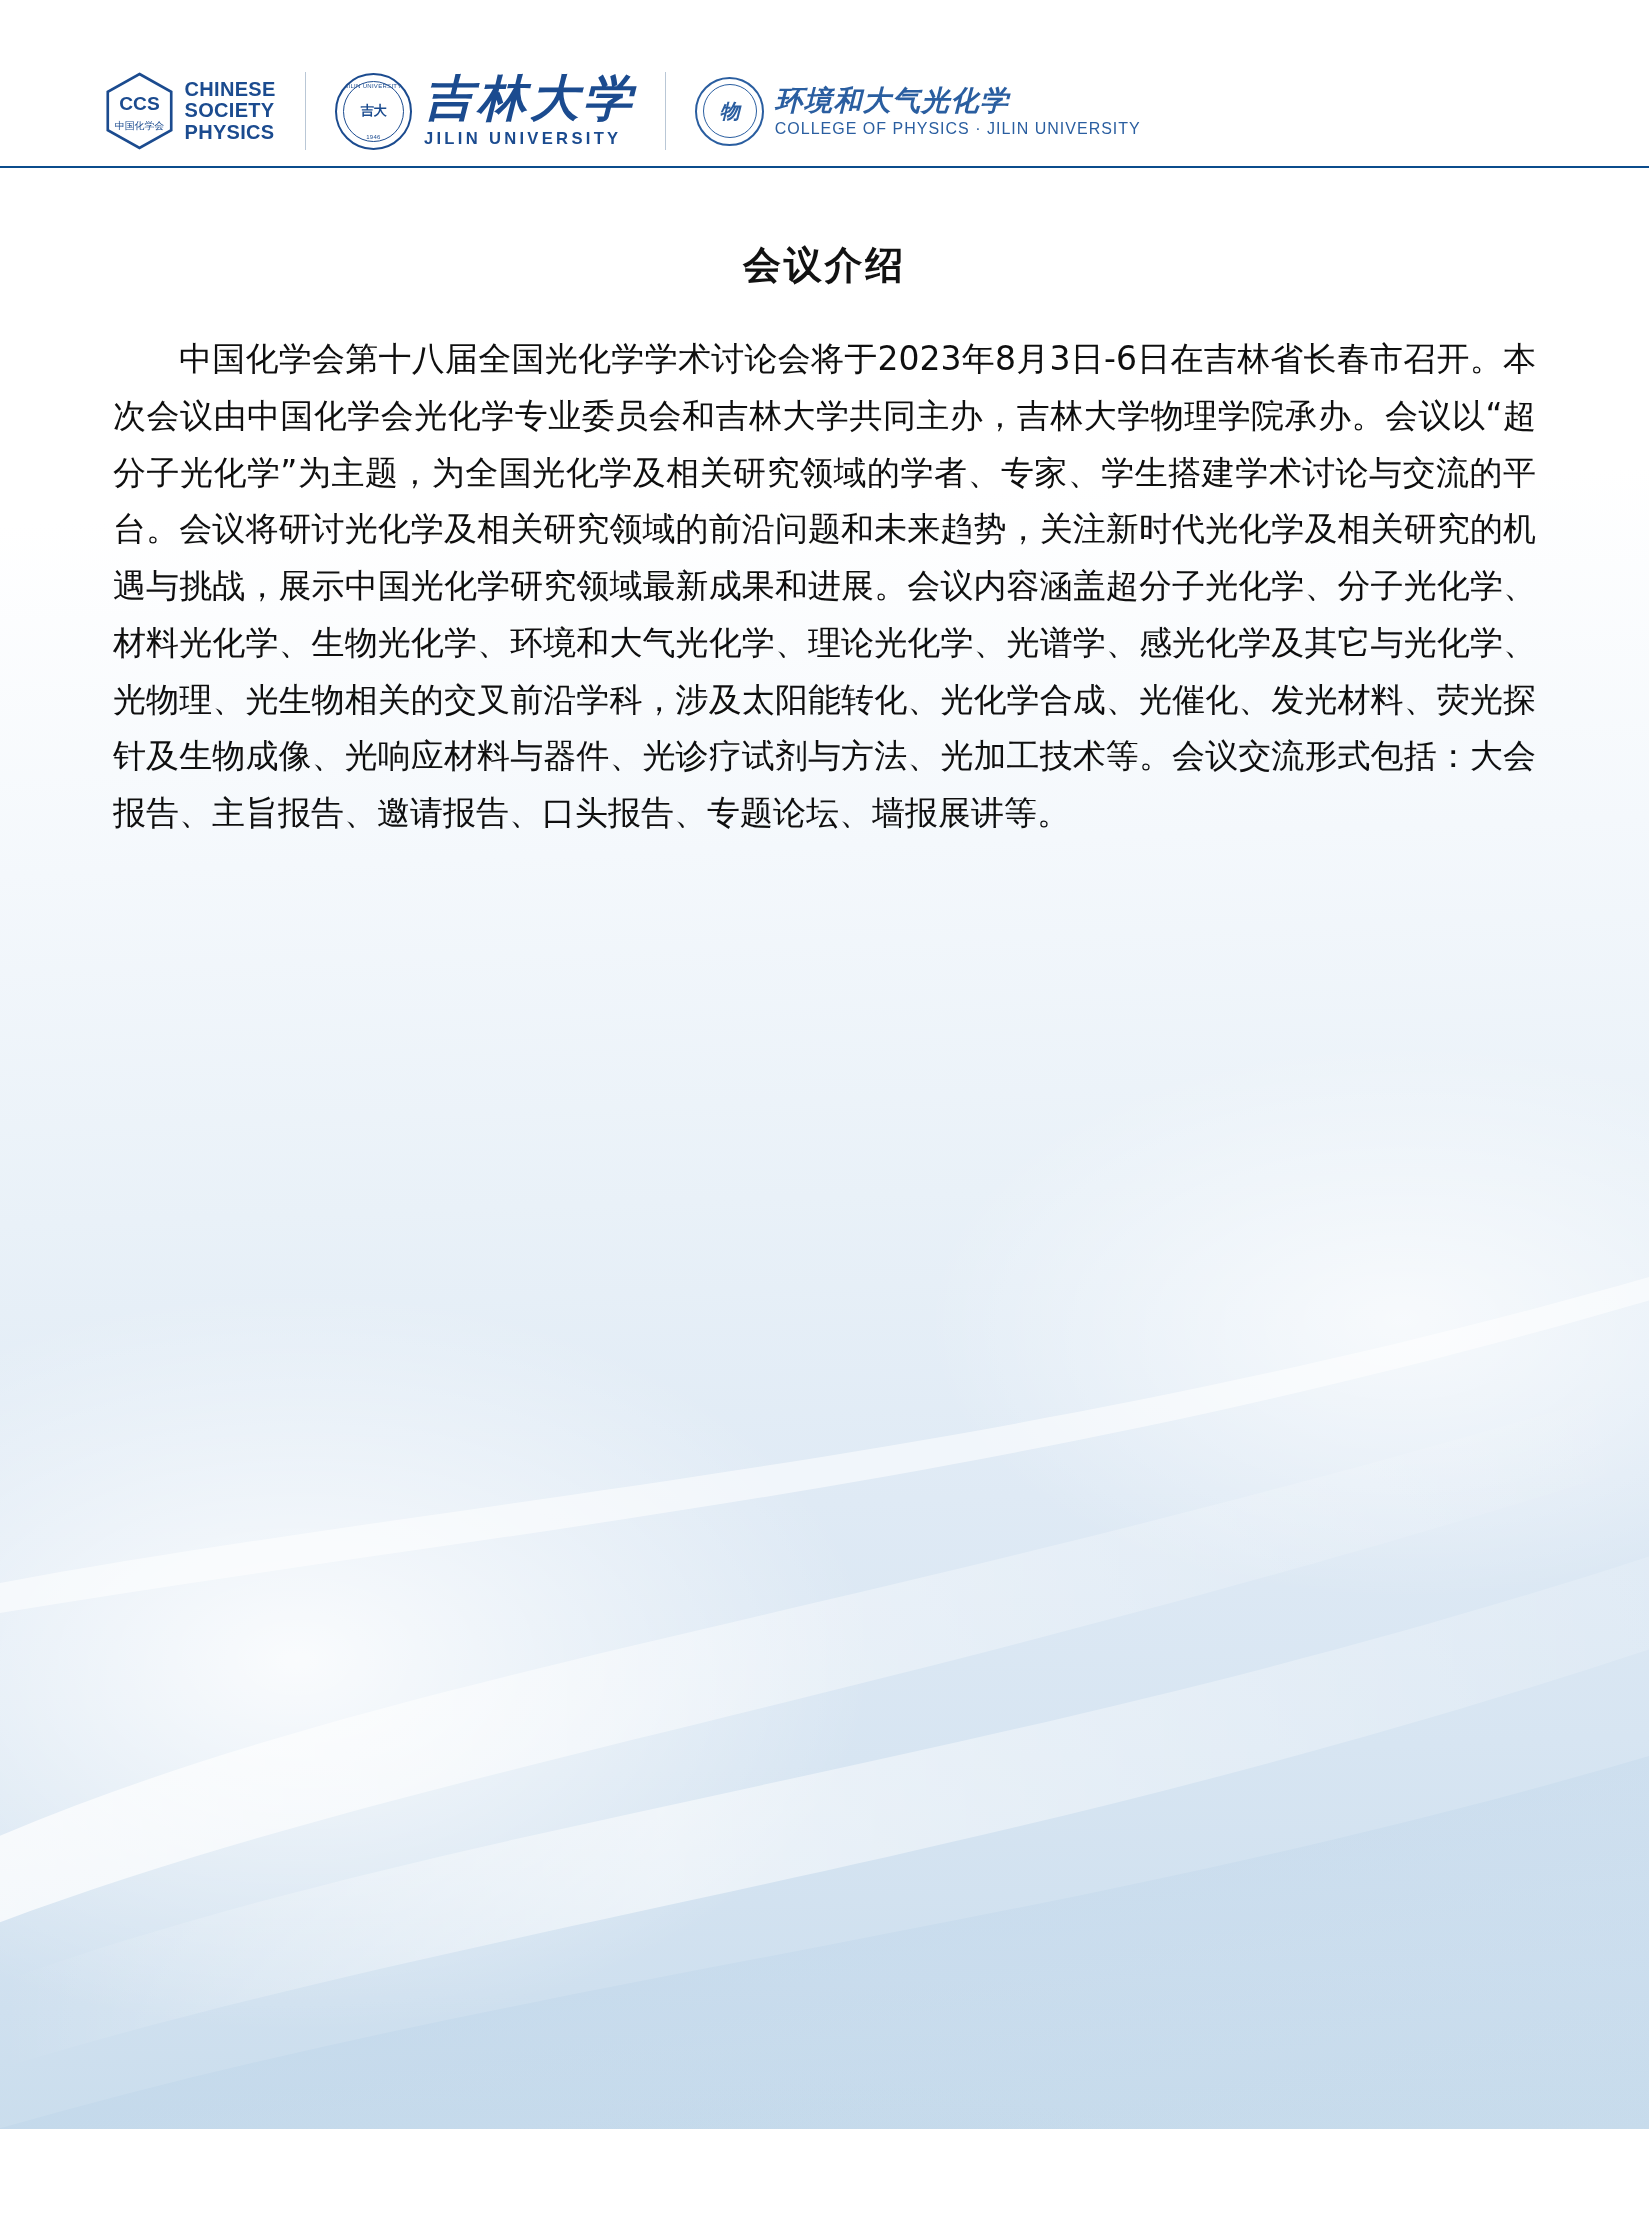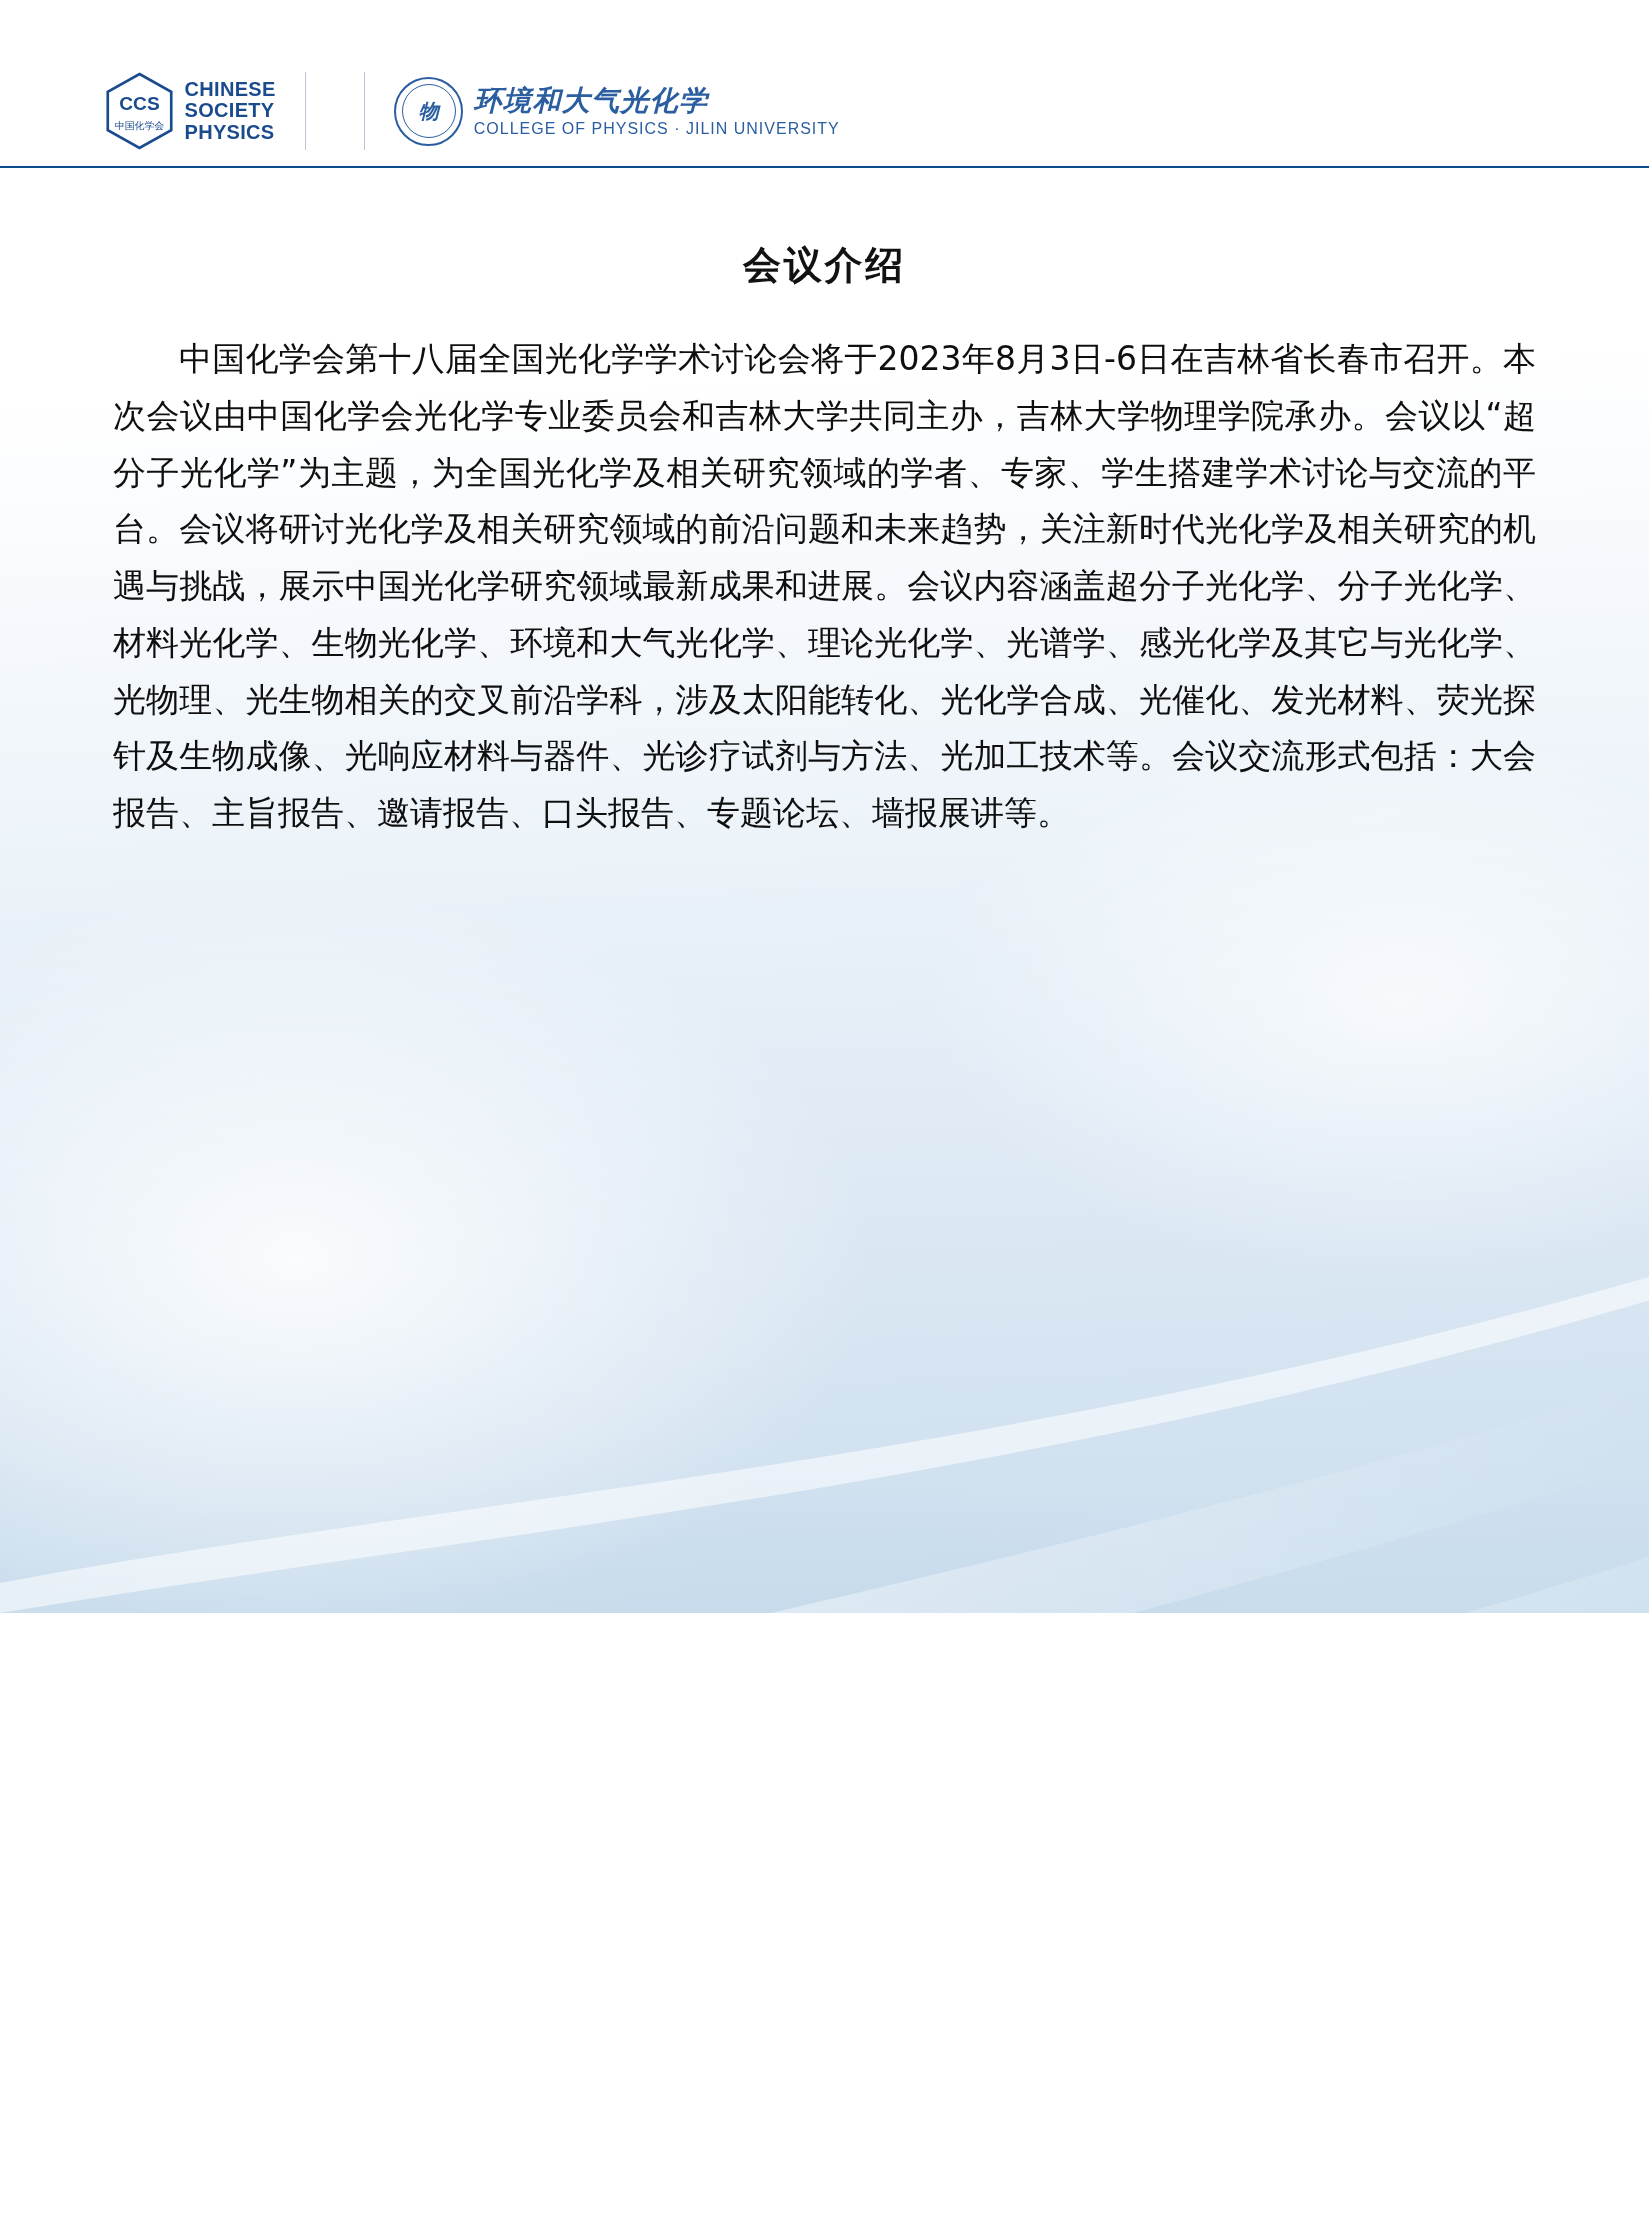--- a/index.html
+++ b/index.html
@@ -10,21 +10,21 @@
     width: 1649px;
     height: 2239px;
     font-family: "Liberation Sans", sans-serif;
     background: #ffffff;
     overflow: hidden;
   }
 
   .page {
     position: relative;
     width: 1649px;
-    height: 1613px;
+    height: 2129px;
     overflow: hidden;
     background:
       radial-gradient(ellipse 931px 599px at 18% 78%, rgba(255,255,255,0.85) 0%, rgba(255,255,255,0.0) 62%),
       radial-gradient(ellipse 798px 466px at 85% 62%, rgba(255,255,255,0.7) 0%, rgba(255,255,255,0.0) 60%),
       radial-gradient(ellipse 1064px 665px at 50% 118%, rgba(186,209,231,0.55) 0%, rgba(186,209,231,0.0) 65%),
       linear-gradient(178deg, #ffffff 0%, #ffffff 24%, #f4f8fc 40%, #e9f1f8 56%, #dfeaf5 70%, #d7e5f2 82%, #cfe0ef 92%, #c8dcec 100%);
   }
 
   
   .swoosh {
@@ -269,20 +269,32 @@
         </div>
         <div class="ccs-text">
           <div>CHINESE</div>
           <div>SOCIETY</div>
           <div>PHYSICS</div>
         </div>
       </div>
 
       <div class="logo-sep"></div>
 
+      <div class="jlu">
+        <div class="jlu-seal">
+          <div class="inner-ring"></div>
+          <div class="arc-top">JILIN UNIVERSITY</div>
+          <div class="seal-core">吉大</div>
+          <div class="arc-bottom">1946</div>
+        </div>
+        <div class="jlu-words">
+          <div class="jlu-cn">吉林大学</div>
+          <div class="jlu-en">JILIN  UNIVERSITY</div>
+        </div>
+      </div>
 
       <div class="logo-sep"></div>
 
       <div class="cop">
         <div class="cop-badge">
           <div class="cop-inner"></div>
           <div class="cop-core">物</div>
         </div>
         <div class="cop-words">
           <div class="cop-cn">环境和大气光化学</div>

